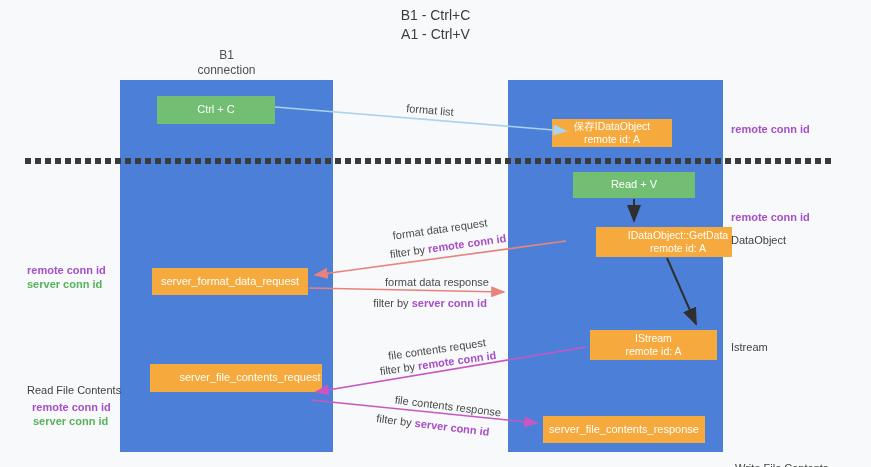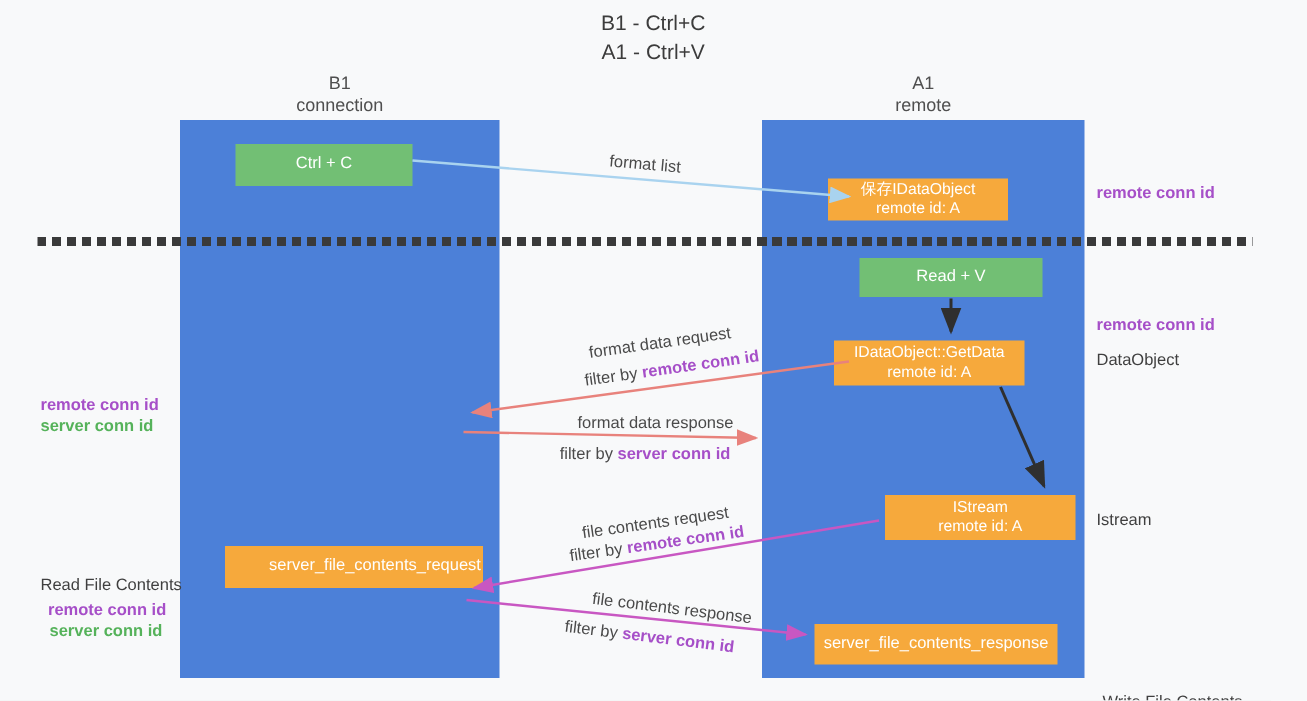--- a/index.html
+++ b/index.html
@@ -30,48 +30,47 @@
 
   <div class="title">
     <div>B1 - Ctrl+C</div>
     <div>A1 - Ctrl+V</div>
   </div>
 
   <div class="lane-header" style="left:120px; top:48px; width:213px;">
     <div>B1</div>
     <div>connection</div>
   </div>
-  <div class="lane-header" style="left:508px; top:48px; width:215px;">
-    <div>A1</div>
-    <div>remote</div>
-  </div>
 
   <div class="lane" style="left:120px; top:80px; width:213px; height:372px;"></div>
   <div class="lane" style="left:508px; top:80px; width:215px; height:372px;"></div>
 
   <div class="divider"></div>
 
   <div class="box green" style="left:157px; top:96px; width:118px; height:28px;">
     <span>Ctrl + C</span>
   </div>
 
   <div class="box orange small" style="left:552px; top:119px; width:120px; height:28px;">
     <span>保存IDataObject</span>
     <span>remote id: A</span>
   </div>
 
   <div class="box green" style="left:573px; top:172px; width:122px; height:26px;">
     <span>Read + V</span>
   </div>
 
-  <div class="box orange small" style="left:556px; top:227px; width:127px; height:30px;">
+  <div class="box orange small" style="left:596px; top:227px; width:108px; height:30px;padding-left:28px;">
     <span>IDataObject::GetData</span>
     <span>remote id: A</span>
   </div>
 
+  <div class="box orange" style="left:152px; top:268px; width:156px; height:27px;">
+    <span>server_format_data_request</span>
+  </div>
 
 
   <div class="box orange small" style="left:590px; top:330px; width:127px; height:30px;">
     <span>IStream</span>
     <span>remote id: A</span>
   </div>
 
   <div class="box orange" style="left:150px; top:364px; width:144px; height:28px;padding-left:28px;">
     <span>server_file_contents_request</span>
   </div>

